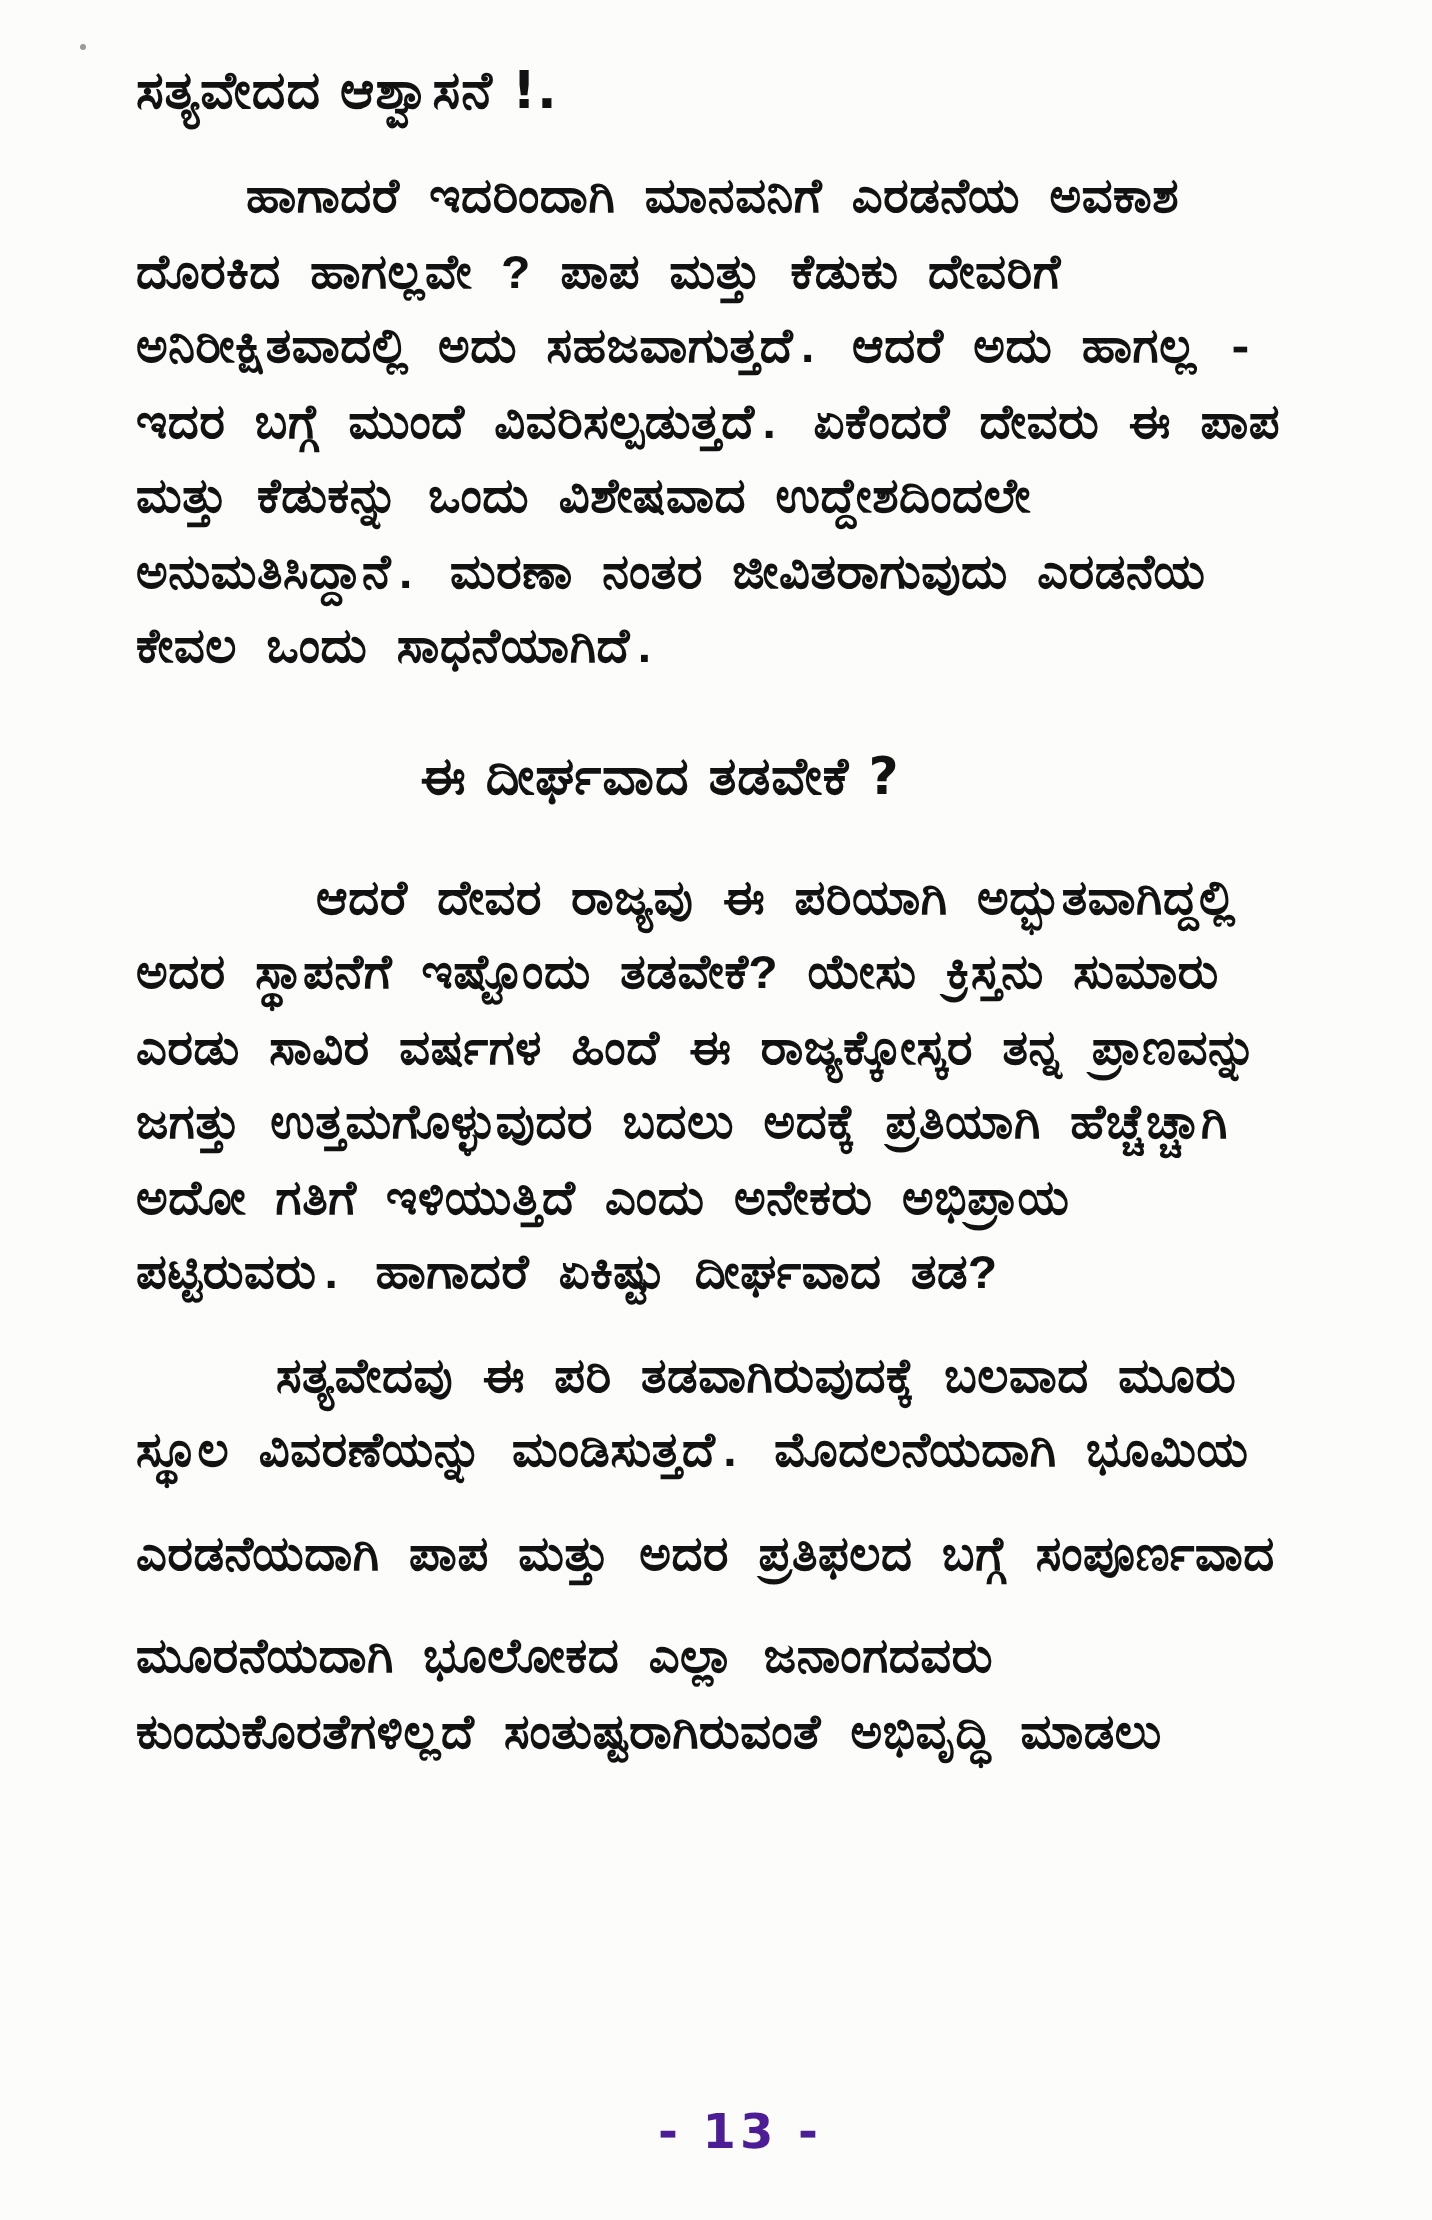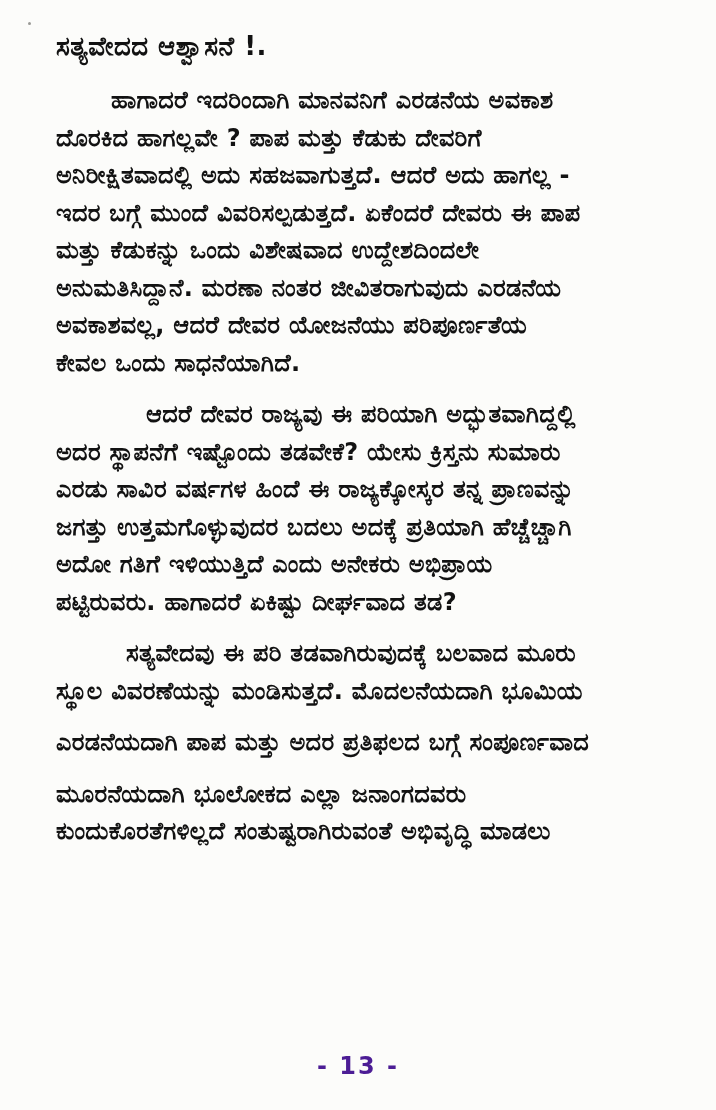--- a/index.html
+++ b/index.html
@@ -11,38 +11,40 @@
     overflow: hidden;
     font-family: "DejaVu Sans", "Liberation Sans", sans-serif;
   }
   .page {
     position: relative;
     width: 636px;
     height: 1110px;
     box-sizing: border-box;
     padding: 26px 56px 0 56px;
     color: #121212;
+    margin-left: 12px;
   }
   .doc-title {
     font-size: 26px;
     font-weight: 700;
     line-height: 40px;
     letter-spacing: 0.5px;
     margin-bottom: 16px;
     white-space: nowrap;
   }
   .para {
     font-size: 24px;
     font-weight: 700;
     line-height: 37.5px;
     margin: 0 0 14px 0;
   }
   .line {
     white-space: nowrap;
     letter-spacing: 0.3px;
+    font-family: Liberation Mono, monospace;
   }
   .para.indent-1 .line:first-child { padding-left: 55px; }
   .para.indent-2 .line:first-child { padding-left: 90px; }
   .para.indent-3 .line:first-child { padding-left: 70px; }
   .subheading {
     font-size: 26px;
     font-weight: 700;
     text-align: center;
     line-height: 40px;
     margin: 24px 0 24px 0;
@@ -77,24 +79,24 @@
 
   <div class="doc-title">ಸತ್ಯವೇದದ ಆಶ್ವಾಸನೆ !.</div>
 
   <div class="para indent-1">
     <div class="line">ಹಾಗಾದರೆ ಇದರಿಂದಾಗಿ ಮಾನವನಿಗೆ ಎರಡನೆಯ ಅವಕಾಶ</div>
     <div class="line">ದೊರಕಿದ ಹಾಗಲ್ಲವೇ ? ಪಾಪ ಮತ್ತು ಕೆಡುಕು  ದೇವರಿಗೆ</div>
     <div class="line">ಅನಿರೀಕ್ಷಿತವಾದಲ್ಲಿ ಅದು ಸಹಜವಾಗುತ್ತದೆ.  ಆದರೆ ಅದು ಹಾಗಲ್ಲ -</div>
     <div class="line">ಇದರ ಬಗ್ಗೆ ಮುಂದೆ ವಿವರಿಸಲ್ಪಡುತ್ತದೆ. ಏಕೆಂದರೆ ದೇವರು ಈ ಪಾಪ</div>
     <div class="line">ಮತ್ತು ಕೆಡುಕನ್ನು ಒಂದು ವಿಶೇಷವಾದ ಉದ್ದೇಶದಿಂದಲೇ</div>
     <div class="line">ಅನುಮತಿಸಿದ್ದಾನೆ. ಮರಣಾ ನಂತರ ಜೀವಿತರಾಗುವುದು ಎರಡನೆಯ</div>
-    <div class="line">ಅವಕಾಶವಲ್ಲ, ಆದರೆ ದೇವರ ಯೋಜನೆಯು ಪರಿಪೂರ್ಣತೆಯ</div>
     <div class="line">ಕೇವಲ ಒಂದು ಸಾಧನೆಯಾಗಿದೆ.</div>
   </div>
 
+  <div class="subheading">ಈ ದೀರ್ಘವಾದ ತಡವೇಕೆ ?</div>
 
   <div class="para indent-2">
     <div class="line">ಆದರೆ ದೇವರ ರಾಜ್ಯವು ಈ ಪರಿಯಾಗಿ ಅದ್ಭುತವಾಗಿದ್ದಲ್ಲಿ</div>
     <div class="line">ಅದರ ಸ್ಥಾಪನೆಗೆ ಇಷ್ಟೊಂದು ತಡವೇಕೆ? ಯೇಸು ಕ್ರಿಸ್ತನು ಸುಮಾರು</div>
     <div class="line">ಎರಡು ಸಾವಿರ ವರ್ಷಗಳ ಹಿಂದೆ ಈ ರಾಜ್ಯಕ್ಕೋಸ್ಕರ ತನ್ನ ಪ್ರಾಣವನ್ನು</div>
     <div class="line">ಜಗತ್ತು ಉತ್ತಮಗೊಳ್ಳುವುದರ ಬದಲು ಅದಕ್ಕೆ ಪ್ರತಿಯಾಗಿ ಹೆಚ್ಚೆಚ್ಚಾಗಿ</div>
     <div class="line">ಅದೋ ಗತಿಗೆ ಇಳಿಯುತ್ತಿದೆ ಎಂದು  ಅನೇಕರು ಅಭಿಪ್ರಾಯ</div>
     <div class="line">ಪಟ್ಟಿರುವರು. ಹಾಗಾದರೆ ಏಕಿಷ್ಟು ದೀರ್ಘವಾದ ತಡ?</div>
   </div>
 

